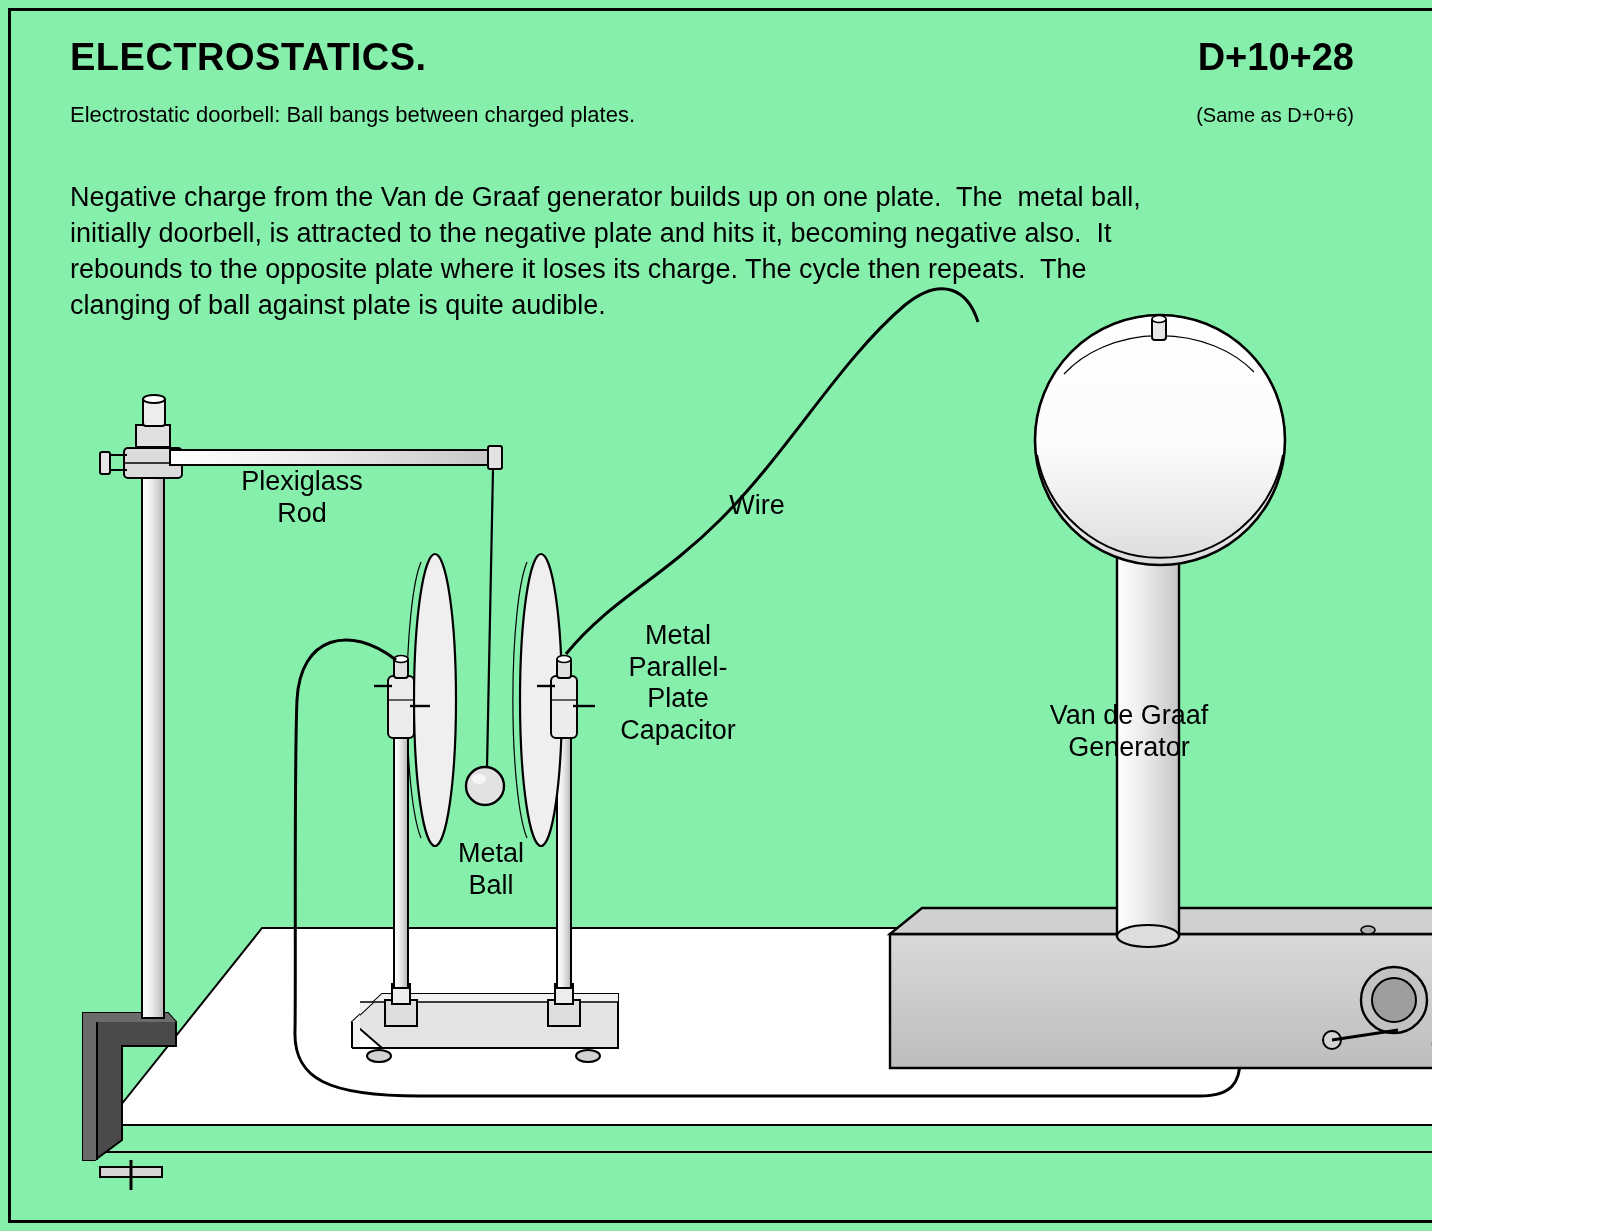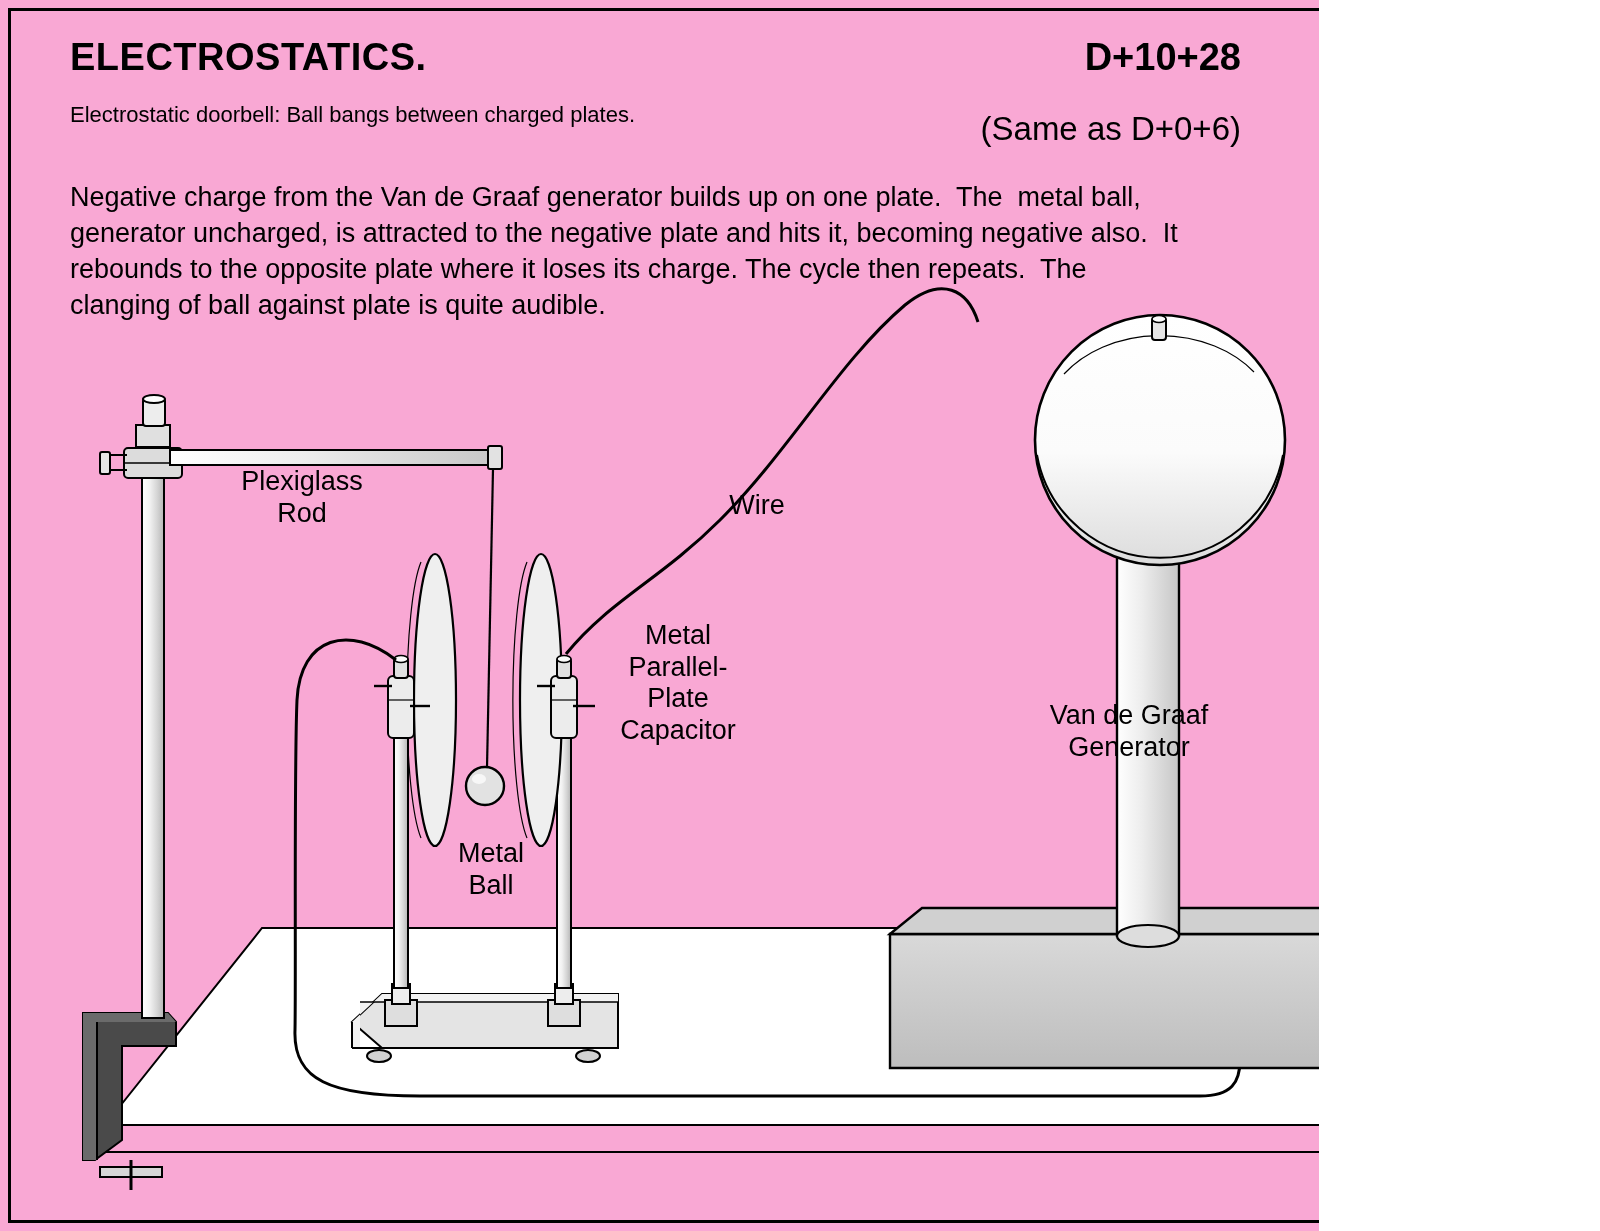--- a/index.html
+++ b/index.html
@@ -5,23 +5,23 @@
   html, body {
     margin: 0;
     padding: 0;
     background: #ffffff;
   }
   body {
     font-family: "Liberation Sans", sans-serif;
   }
   #page {
     position: relative;
-    width: 1319px;
+    width: 1432px;
     height: 1231px;
-    background: #f9a8d4;
+    background: #86efac;
     box-sizing: border-box;
     overflow: hidden;
   }
   #frame {
     position: absolute;
     left: 8px;
     top: 8px;
     width: 1584px;
     height: 1215px;
     border: 3px solid #000;
@@ -39,22 +39,22 @@
     right: 78px; top: 36px;
     font-size: 38px;
     font-weight: bold;
     text-align: right;
   }
   #subtitle {
     left: 70px; top: 102px;
     font-size: 22px;
   }
   #sameas {
-    right: 78px; top: 110px;
-    font-size: 33px;
+    right: 78px; top: 104px;
+    font-size: 20px;
   }
   #desc {
     left: 70px; top: 180px;
     width: 1440px;
     font-size: 27px;
     line-height: 1.33;
     text-align: justify;
   }
   #desc span { display: block; white-space: pre; }
 
@@ -85,21 +85,21 @@
 <div id="page">
   <div id="frame"></div>
 
   <div class="txt" id="title">ELECTROSTATICS.</div>
   <div class="txt" id="code">D+10+28</div>
   <div class="txt" id="subtitle">Electrostatic doorbell: Ball bangs between charged plates.</div>
   <div class="txt" id="sameas">(Same as D+0+6)</div>
 
   <div class="txt" id="desc">
     <span>Negative charge from the Van de Graaf generator builds up on one plate.  The  metal ball,</span>
-    <span>generator uncharged, is attracted to the negative plate and hits it, becoming negative also.  It</span>
+    <span>initially doorbell, is attracted to the negative plate and hits it, becoming negative also.  It</span>
     <span>rebounds to the opposite plate where it loses its charge. The cycle then repeats.  The</span>
     <span>clanging of ball against plate is quite audible.</span>
   </div>
 
   <svg id="art" viewBox="0 0 1600 1231">
     <defs>
       <linearGradient id="gradRod" x1="0" y1="0" x2="1" y2="0">
         <stop offset="0%" stop-color="#ffffff"></stop>
         <stop offset="35%" stop-color="#f2f2f2"></stop>
         <stop offset="70%" stop-color="#d4d4d4"></stop>

